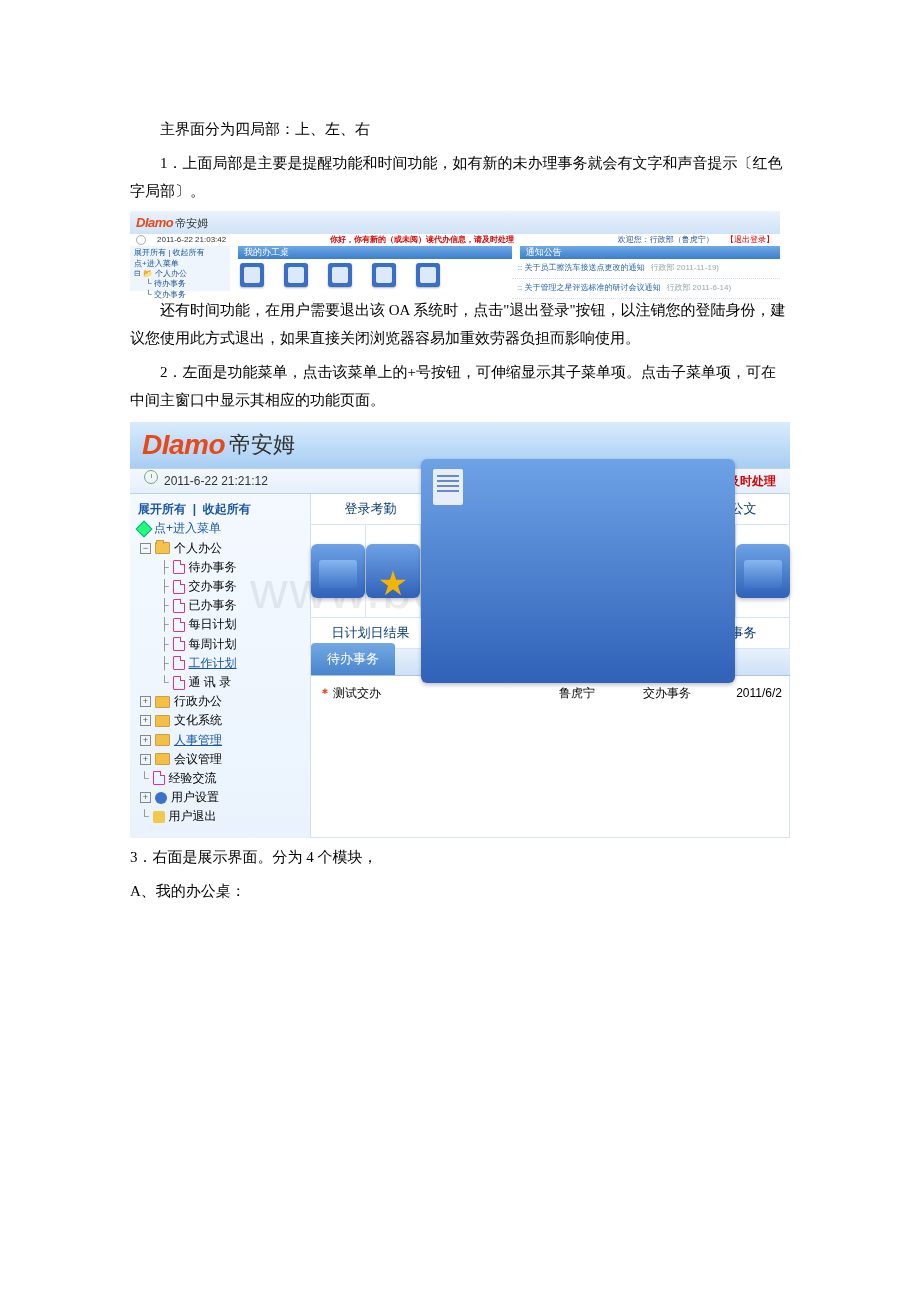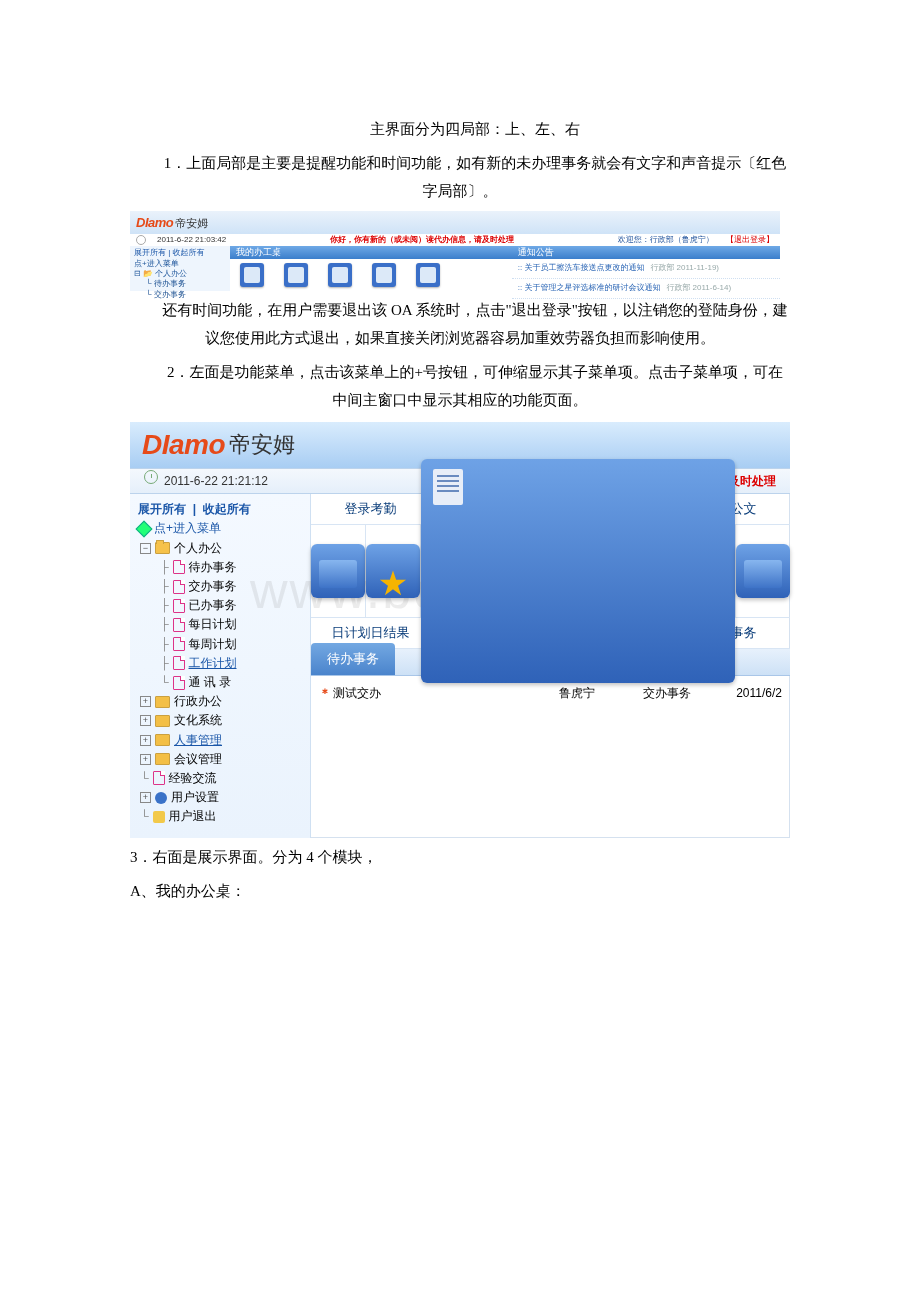--- a/index.html
+++ b/index.html
@@ -8,21 +8,21 @@
     background: #fff;
     font-family: "SimSun", "Songti SC", serif;
     font-size: 15px;
     color: #000;
     line-height: 1.85;
     width: 920px;
   }
   .doc {
     padding: 110px 130px 60px 130px;
   }
-  .indent { text-indent: 2em; margin: 6px 0; text-align: center; }
+  .indent { text-indent: 2em; margin: 6px 0; }
   .no-indent { margin: 6px 0; }
 
   
   .shot1 {
     width: 650px;
     height: 80px;
     background: linear-gradient(#3b7ecb, #2f6fbf);
     font-family: Arial, "Microsoft YaHei", sans-serif;
     font-size: 9px;
     color: #fff;
@@ -66,21 +66,21 @@
     border-right:1px solid #c9dbee;
     font-size:8px; color:#235a9e; padding:2px 4px;
     line-height:1.3;
   }
   .shot1-left .open-collapse { color:#1a56a8;}
   .shot1-left .sub { color:#134a8e; padding-left:12px;}
   .shot1-body { position:absolute; left:100px; top:35px; right:0; bottom:0; background:#fff; display:flex;}
   .s1-col { flex:1; }
   .s1-colh {
     height:13px; background:linear-gradient(#6fa9e6,#3b7ecb);
-    color:#fff; font-size:9px; display:flex; align-items:center; padding-left:6px;
+    color:#fff; font-size:9px; display:flex; align-items:center; padding-left:6px;margin-left:8px;
   }
   .s1-icons { display:flex; gap:20px; padding:4px 10px;}
   .s1-glyph { width:24px; height:24px; background:#3a6fc8; border-radius:3px; box-shadow:0 1px 2px rgba(0,0,0,.3); position:relative;}
   .s1-glyph::after{content:"";position:absolute;inset:4px;background:#dce9f8;border-radius:2px;}
   .s1-notice-row { font-size:8px; color:#2a65b5; padding:2px 6px; border-bottom:1px dotted #cfdff1;}
   .s1-notice-row .meta{ color:#9aa; margin-left:6px;}
 
   
   .shot2 {
     width: 660px;

